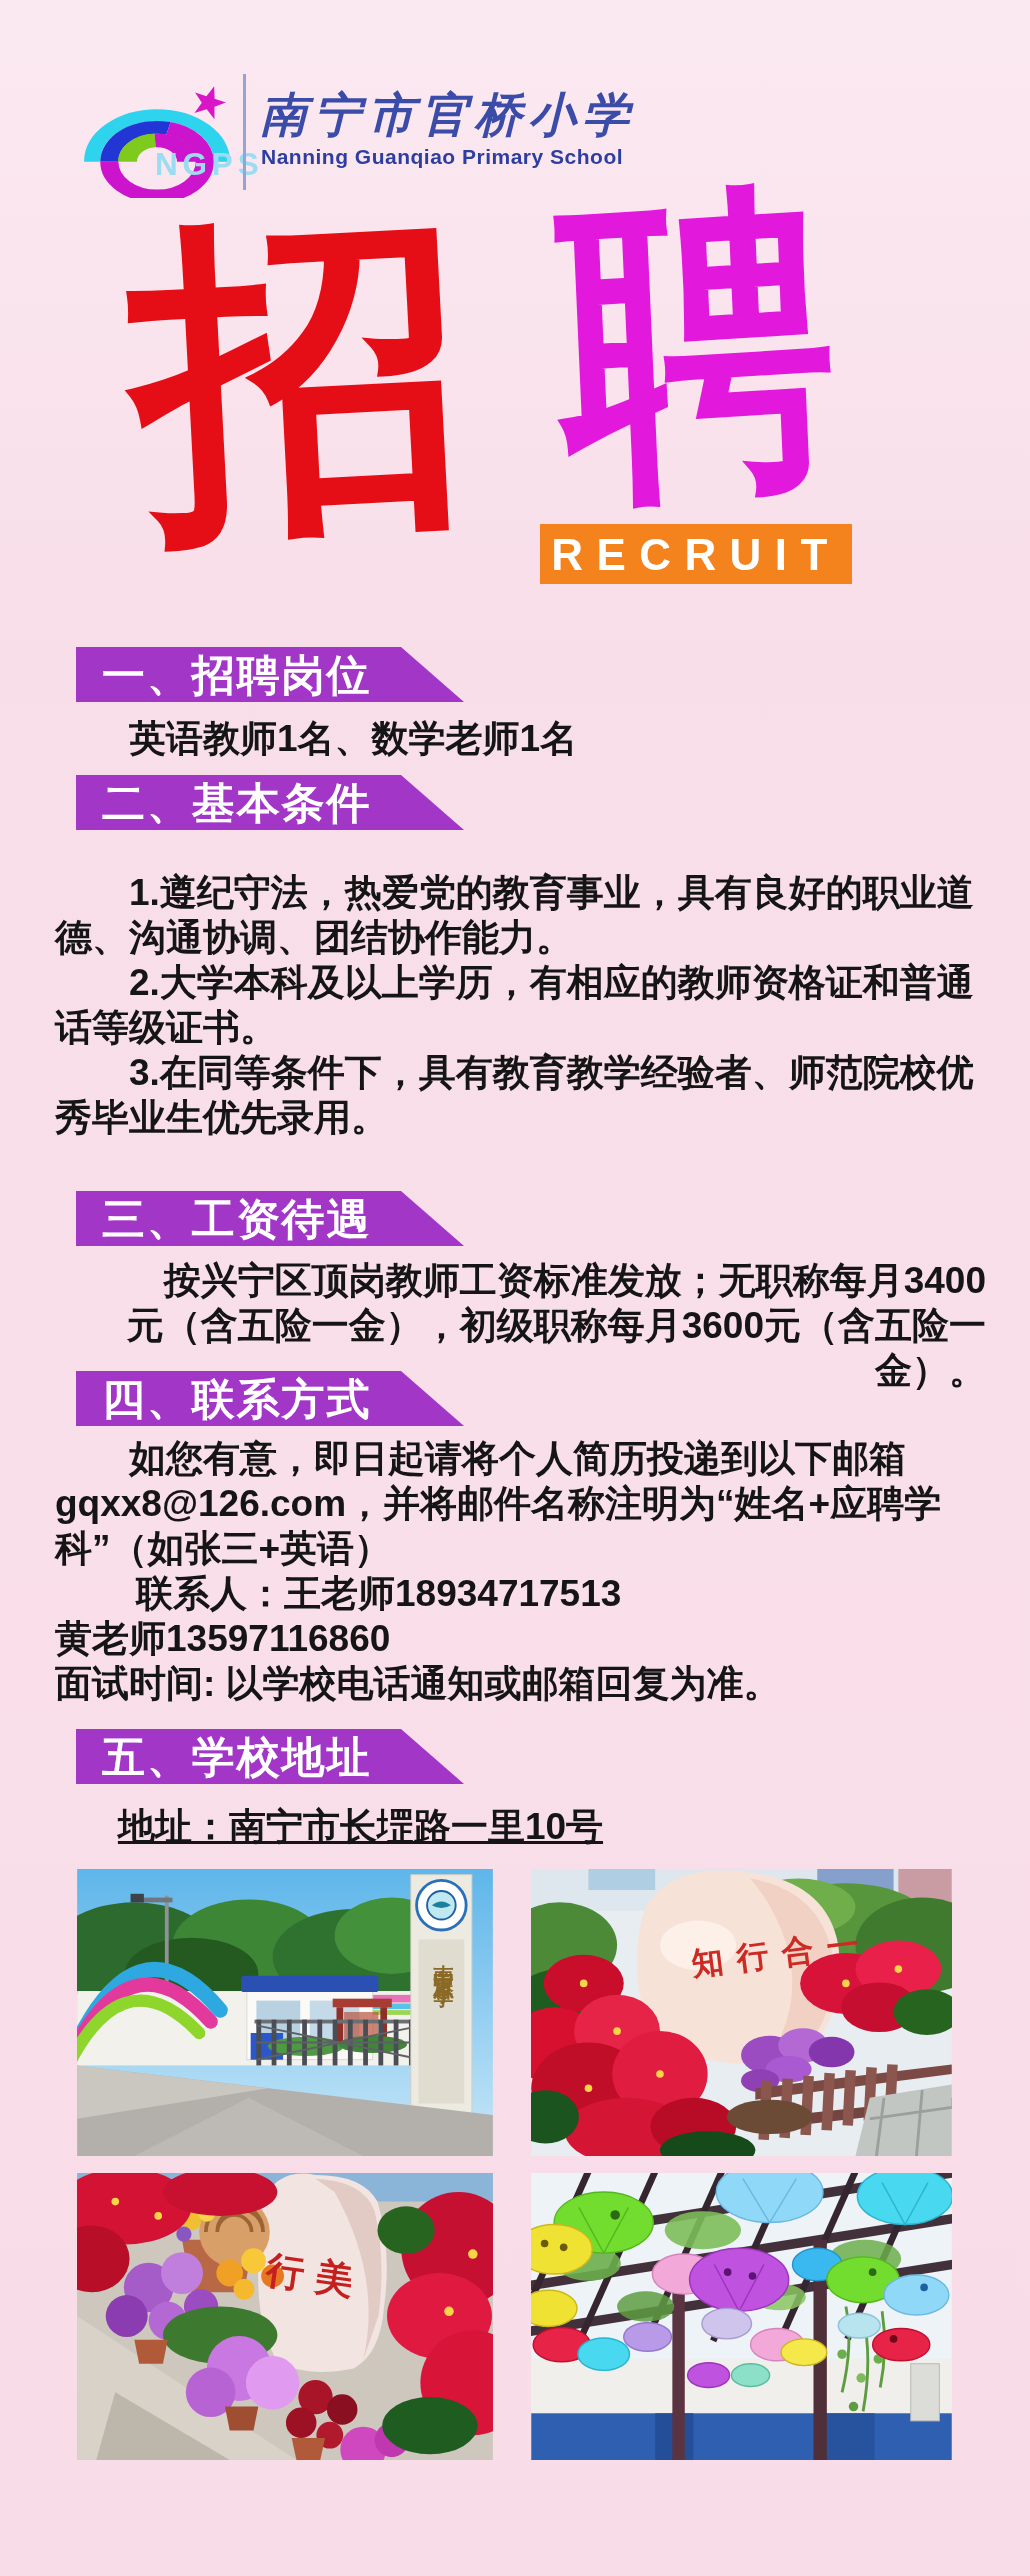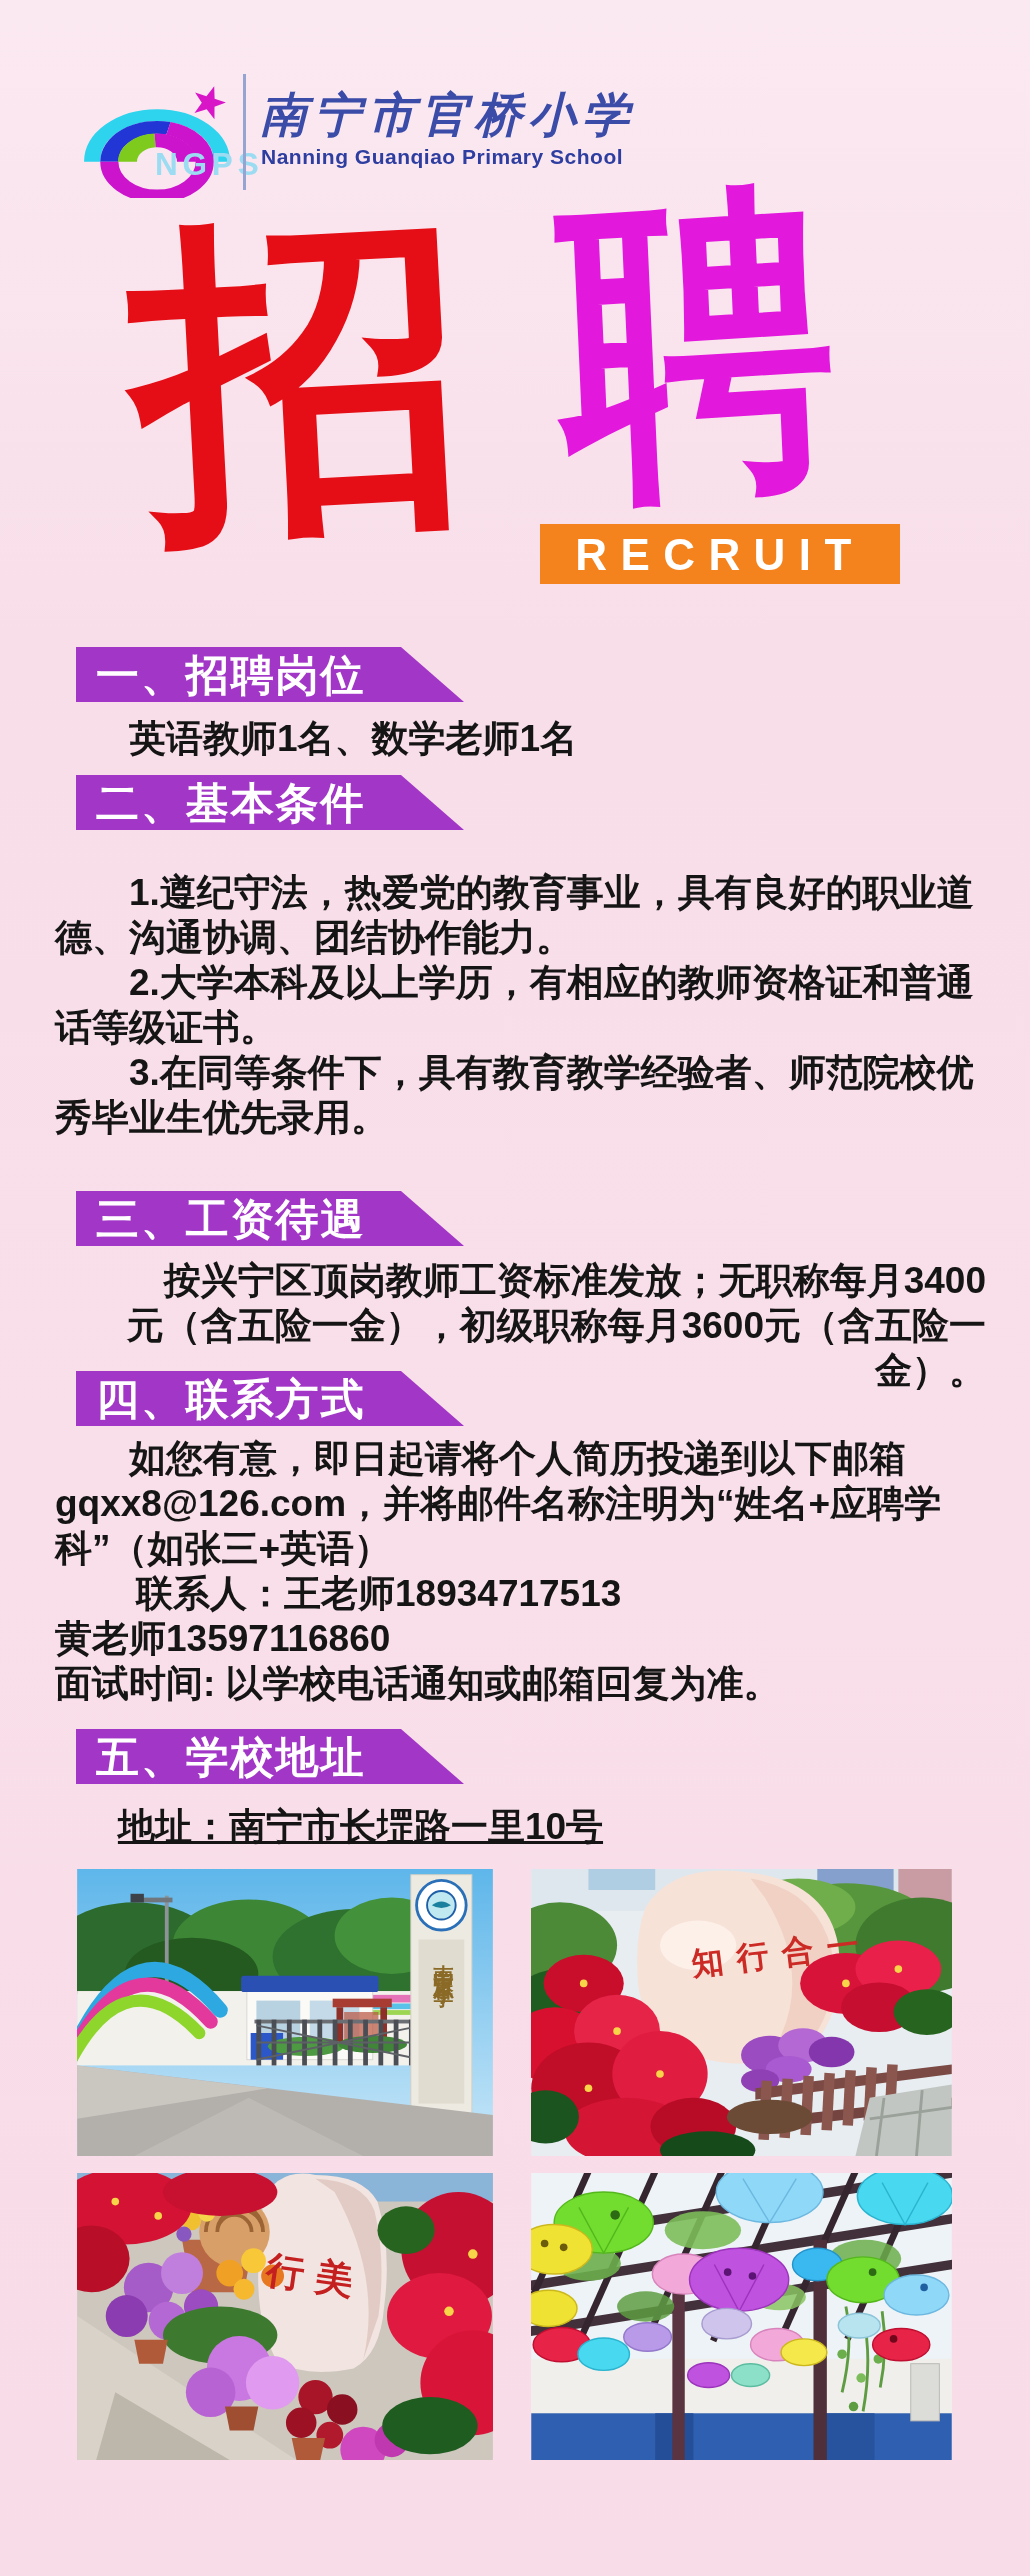--- a/index.html
+++ b/index.html
@@ -14,27 +14,27 @@
   .ngps{left:107px;top:146px;font-size:31.5px;font-weight:bold;color:#9cdcf2;letter-spacing:4.8px;margin-left:48px;}
   .divider{left:243px;top:74px;width:2.9px;height:116px;background:#96a4d2;}
   .school-cn{left:260px;top:84px;font-size:47px;font-weight:bold;font-style:italic;
     color:#3a4ca8;letter-spacing:6.7px;font-family:"Liberation Serif","DejaVu Serif",serif;}
   .school-en{left:261px;top:145px;font-size:21px;font-weight:bold;color:#2e3ea0;letter-spacing:0.5px;}
   
   .zhao{left:134px;top:212px;font-size:332px;line-height:1;font-weight:900;color:#e60e16;
     transform:rotate(-3deg);}
   .pin{left:554px;top:189px;font-size:325px;line-height:1;font-weight:900;color:#e218dd;
     transform:scale(0.84,1) rotate(-3deg);transform-origin:left top;}
-  .recruit{left:540px;top:524px;width:360px;height:60px;background:#f5831d;color:#ffffff;
+  .recruit{left:540px;top:524px;width:312px;height:60px;background:#f5831d;color:#ffffff;
     font-size:44px;font-weight:bold;letter-spacing:13.4px;line-height:61px;text-align:center;}
   
   .banner{position:absolute;left:76px;width:388px;height:55px;background:#a236c7;
     clip-path:polygon(0 0,325px 0,100% 100%,0 100%);
     color:#fff;font-weight:bold;font-size:43px;line-height:56px;letter-spacing:1.9px;
-    padding-left:20px;box-sizing:border-box;}
+    padding-left:26px;box-sizing:border-box;}
   .body-text{position:absolute;left:55px;width:931px;font-size:37px;line-height:45px;
     font-weight:bold;color:#151515;}
   .para{text-indent:2em;margin:0;}
   .line-indent{margin-left:81px;}
   .line-indent2{}
   .addr{text-indent:1.7em;}
   
   .photo{position:absolute;overflow:hidden;}
   .photo svg{display:block;}
   .pillar-text{left:349px;top:80px;width:32px;height:167px;writing-mode:vertical-rl;

